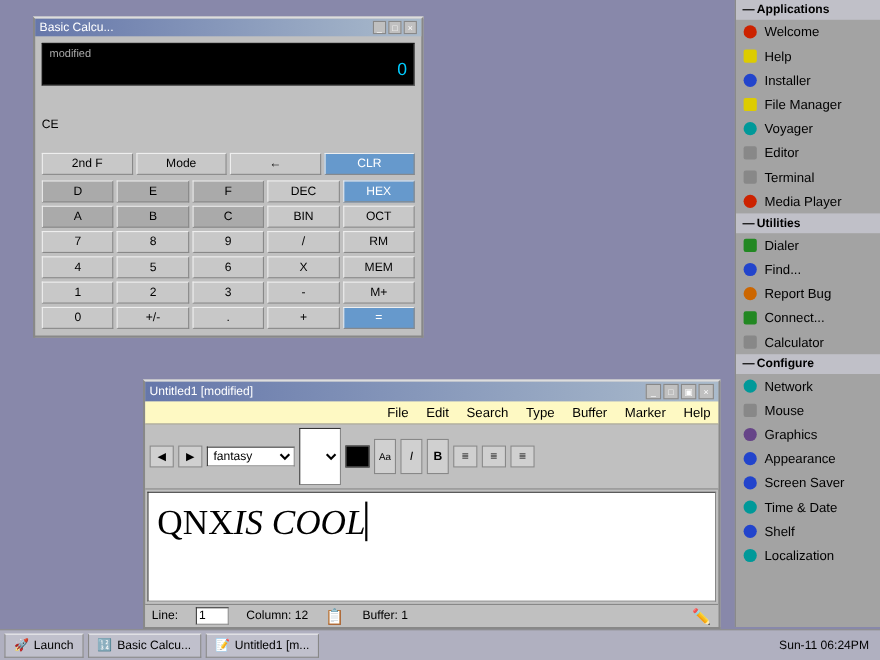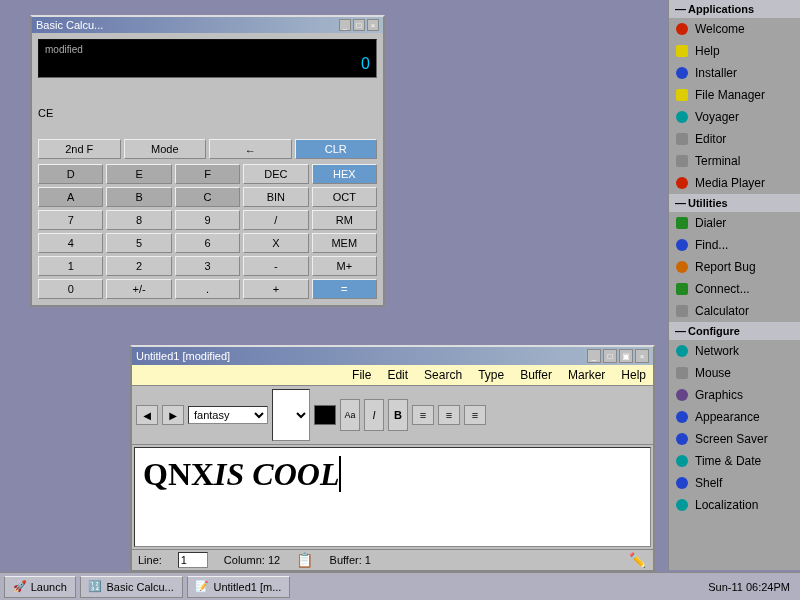--- a/index.html
+++ b/index.html
@@ -261,21 +261,20 @@
       font-size: 11px;
     }
     .editor-content {
       background: white;
       min-height: 100px;
       padding: 8px;
       font-family: fantasy;
       font-size: 32px;
       border: 1px inset #888;
       margin: 2px;
-      font-weight: bold;
     }
     .editor-content em { font-style: italic; }
     .editor-statusbar {
       display: flex;
       align-items: center;
       padding: 2px 6px;
       background: #c0c0c0;
       border-top: 1px solid #888;
       font-size: 11px;
       gap: 16px;

